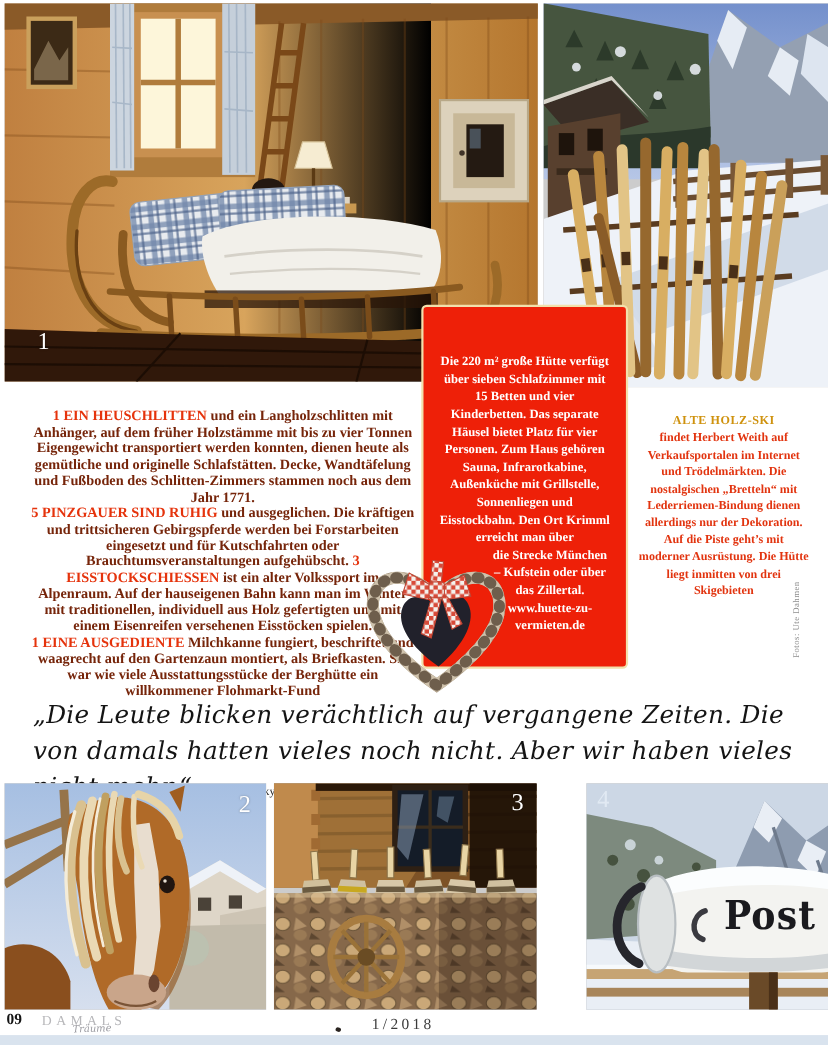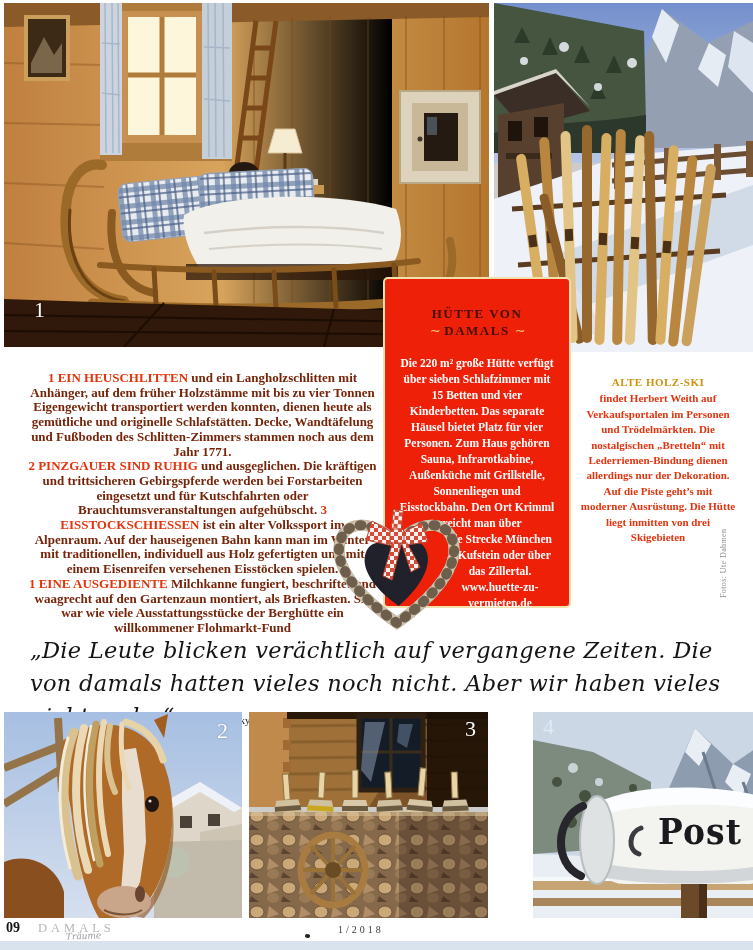--- a/index.html
+++ b/index.html
@@ -41,21 +41,21 @@
         letter-spacing:.3px;}
   .quote .attr{font-style:normal;font-size:10.5px;letter-spacing:.2px;color:#1d1d1d;
         font-family:"Liberation Serif",serif;}
 
   
   .footer-pagenum{position:absolute;left:6px;top:920px;font-size:14px;font-weight:700;color:#141414;}
   .footer-mag{position:absolute;left:38px;top:921px;font-size:12.5px;letter-spacing:4px;
         color:#b7b7ba;font-weight:400;}
   .footer-script{position:absolute;left:66px;top:931px;font-size:9px;font-style:italic;
         color:#9a9aa0;transform:rotate(-2deg);font-family:"DejaVu Serif",serif;}
-  .footer-issue{position:absolute;left:338px;top:924px;font-size:10px;letter-spacing:3px;color:#3a3a3a;}
+  .footer-issue{position:absolute;left:338px;top:924px;font-size:14px;letter-spacing:3px;color:#3a3a3a;}
   .speck{position:absolute;left:305px;top:934px;width:5px;height:4px;background:#2a2420;
         border-radius:60% 40% 55% 45%;transform:rotate(20deg);}
   .bottom-strip{position:absolute;left:0;top:941px;width:753px;height:9px;background:#d9e3ee;}
 </style>
 </head>
 <body>
 
 <div class="page">
 
   <div class="photo" style="left:4px;top:3px;width:485px;height:344px;">
@@ -283,26 +283,20 @@
             </g>
           <g transform="rotate(8 205 250)">
               <rect x="200" y="160" width="10" height="184" rx="5" fill="#caa05a"></rect>
             </g>
         </g>
       </g>
     </svg>
   </div>
 
   <div class="red-box">
-    <div class="title">
-      <span>HÜTTE VON</span><br>
-      <span class="ornament">∼</span>
-      <span>DAMALS</span>
-      <span class="ornament">∼</span>
-    </div>
     <p class="body">Die 220 m² große Hütte verfügt über sieben Schlafzimmer mit 15 Betten und vier Kinderbetten. Das separate Häusel bietet Platz für vier Personen. Zum Haus gehören Sauna, Infrarotkabine, Außenküche mit Grillstelle, Sonnenliegen und Eisstockbahn. Den Ort Krimml erreicht man über</p>
     <p class="body shift">die Strecke München – Kufstein oder über das Zillertal. www.huette-zu-vermieten.de</p>
   </div>
 
   <svg class="heart" viewBox="0 0 142 128">
     <defs>
       <pattern id="gingham" width="8" height="8" patternUnits="userSpaceOnUse">
         <rect width="8" height="8" fill="#f4f2ee"></rect>
         <rect width="4" height="4" fill="#d84a38"></rect>
         <rect x="4" y="4" width="4" height="4" fill="#d84a38"></rect>
@@ -325,34 +319,34 @@
       <rect x="64" y="25" width="14" height="14" rx="3" fill="url(#gingham)"></rect>
     </g>
   </svg>
 
   <div class="left-col">
     <p>
       <span class="lead">1 EIN HEUSCHLITTEN</span>
       <span>und ein Langholzschlitten mit Anhänger, auf dem früher Holzstämme mit bis zu vier Tonnen Eigengewicht transportiert werden konnten, dienen heute als gemütliche und originelle Schlafstätten. Decke, Wandtäfelung und Fußboden des Schlitten-Zimmers stammen noch aus dem Jahr 1771.</span>
     </p>
     <p>
-      <span class="lead">2 PINZGAUER SIND RUHIG</span>
+      <span class="lead">5 PINZGAUER SIND RUHIG</span>
       <span>und ausgeglichen. Die kräftigen und trittsicheren Gebirgspferde werden bei Forstarbeiten eingesetzt und für Kutschfahrten oder Brauchtumsveranstaltungen aufgehübscht.</span>
       <span class="lead">3 EISSTOCKSCHIESSEN</span>
       <span>ist ein alter Volkssport im Alpenraum. Auf der hauseigenen Bahn kann man im Winter mit traditionellen, individuell aus Holz gefertigten und mit einem Eisenreifen versehenen Eisstöcken spielen.</span>
     </p>
     <p>
       <span class="lead">1 EINE AUSGEDIENTE</span>
       <span>Milchkanne fungiert, beschriftet und waagrecht auf den Gartenzaun montiert, als Briefkasten. Sie war wie viele Ausstattungsstücke der Berghütte ein willkommener Flohmarkt-Fund</span>
     </p>
   </div>
 
   <div class="right-col">
     <div class="heading">ALTE HOLZ-SKI</div>
-    <p class="body">findet Herbert Weith auf Verkaufsportalen im Personen und Trödelmärkten. Die nostalgischen „Bretteln“ mit Lederriemen-Bindung dienen allerdings nur der Dekoration. Auf die Piste geht’s mit moderner Ausrüstung. Die Hütte liegt inmitten von drei Skigebieten</p>
+    <p class="body">findet Herbert Weith auf Verkaufsportalen im Internet und Trödelmärkten. Die nostalgischen „Bretteln“ mit Lederriemen-Bindung dienen allerdings nur der Dekoration. Auf die Piste geht’s mit moderner Ausrüstung. Die Hütte liegt inmitten von drei Skigebieten</p>
   </div>
 
   <div class="credit">Fotos: Ute Dahmen</div>
 
   <div class="quote">
     <span>„Die Leute blicken verächtlich auf vergangene Zeiten. Die von damals hatten vieles noch nicht. Aber wir haben vieles nicht mehr.“</span>
     <span class="attr">Kurt Tucholsky (1890–1935)</span>
   </div>
 
   <div class="photo" style="left:4px;top:712px;width:238px;height:206px;">

